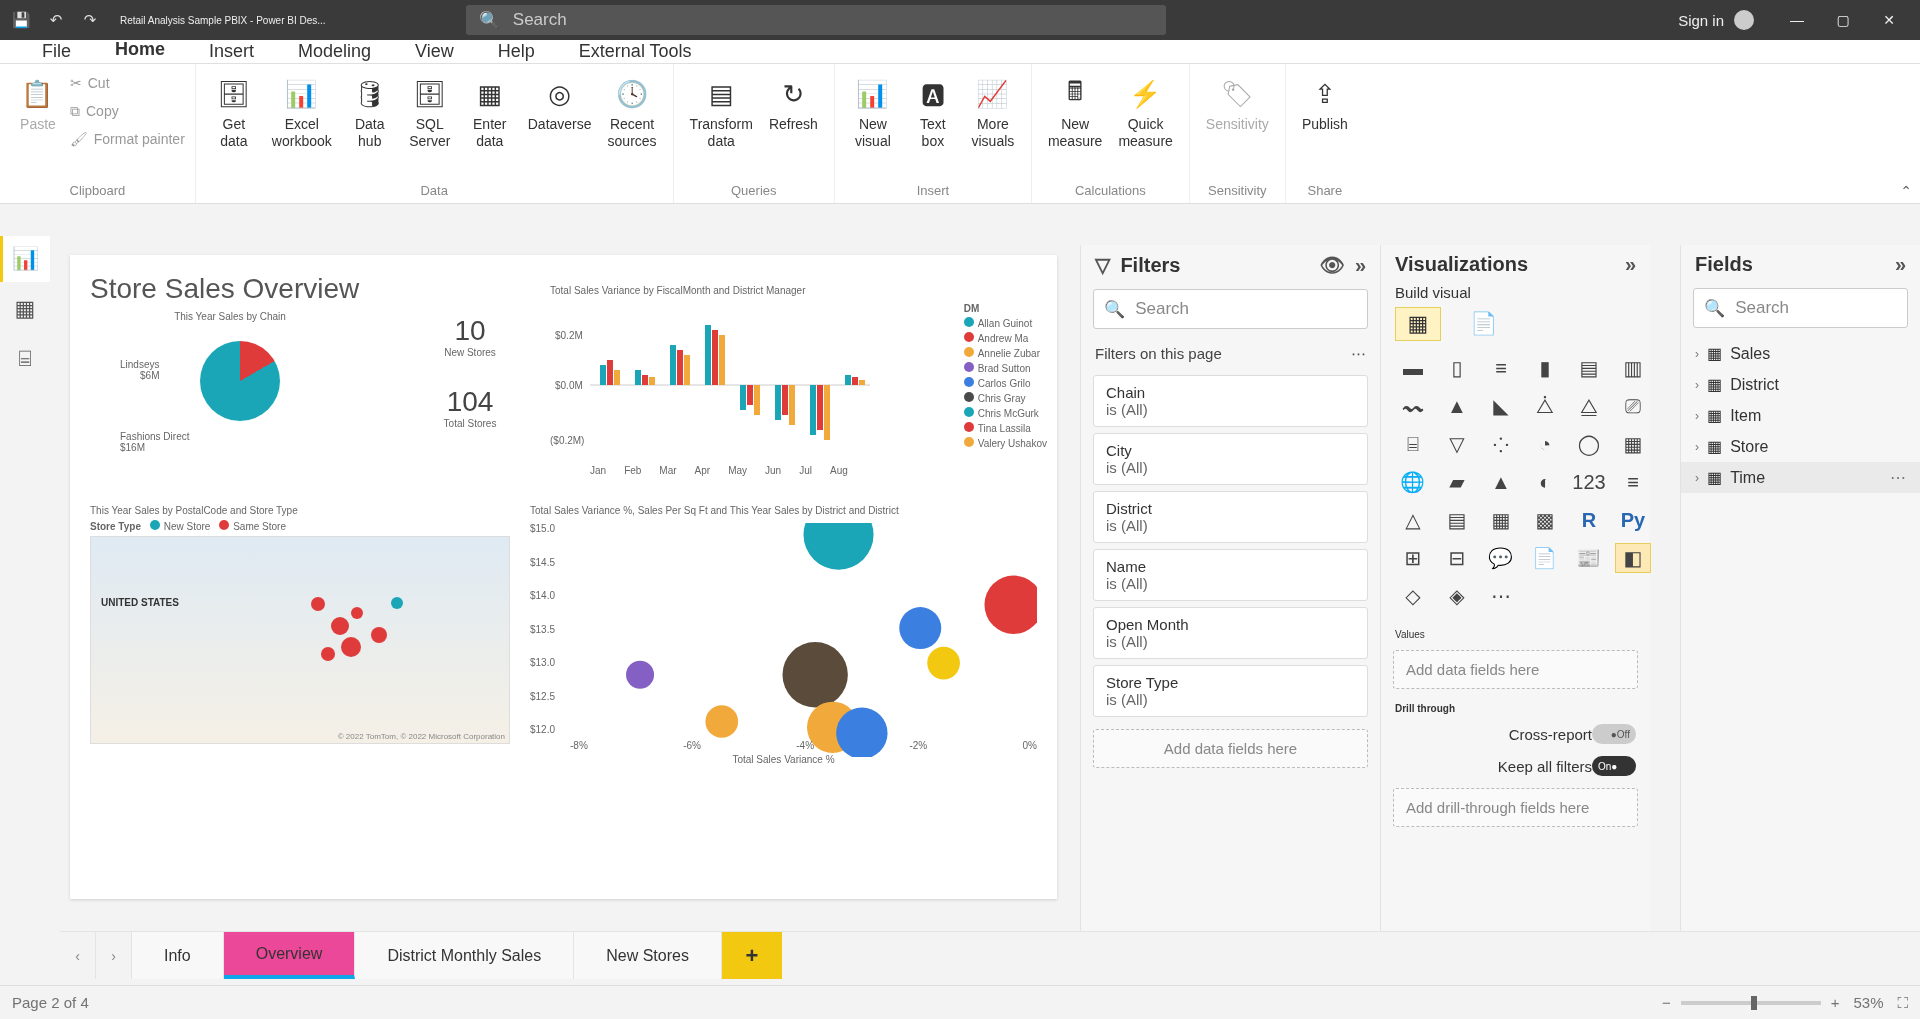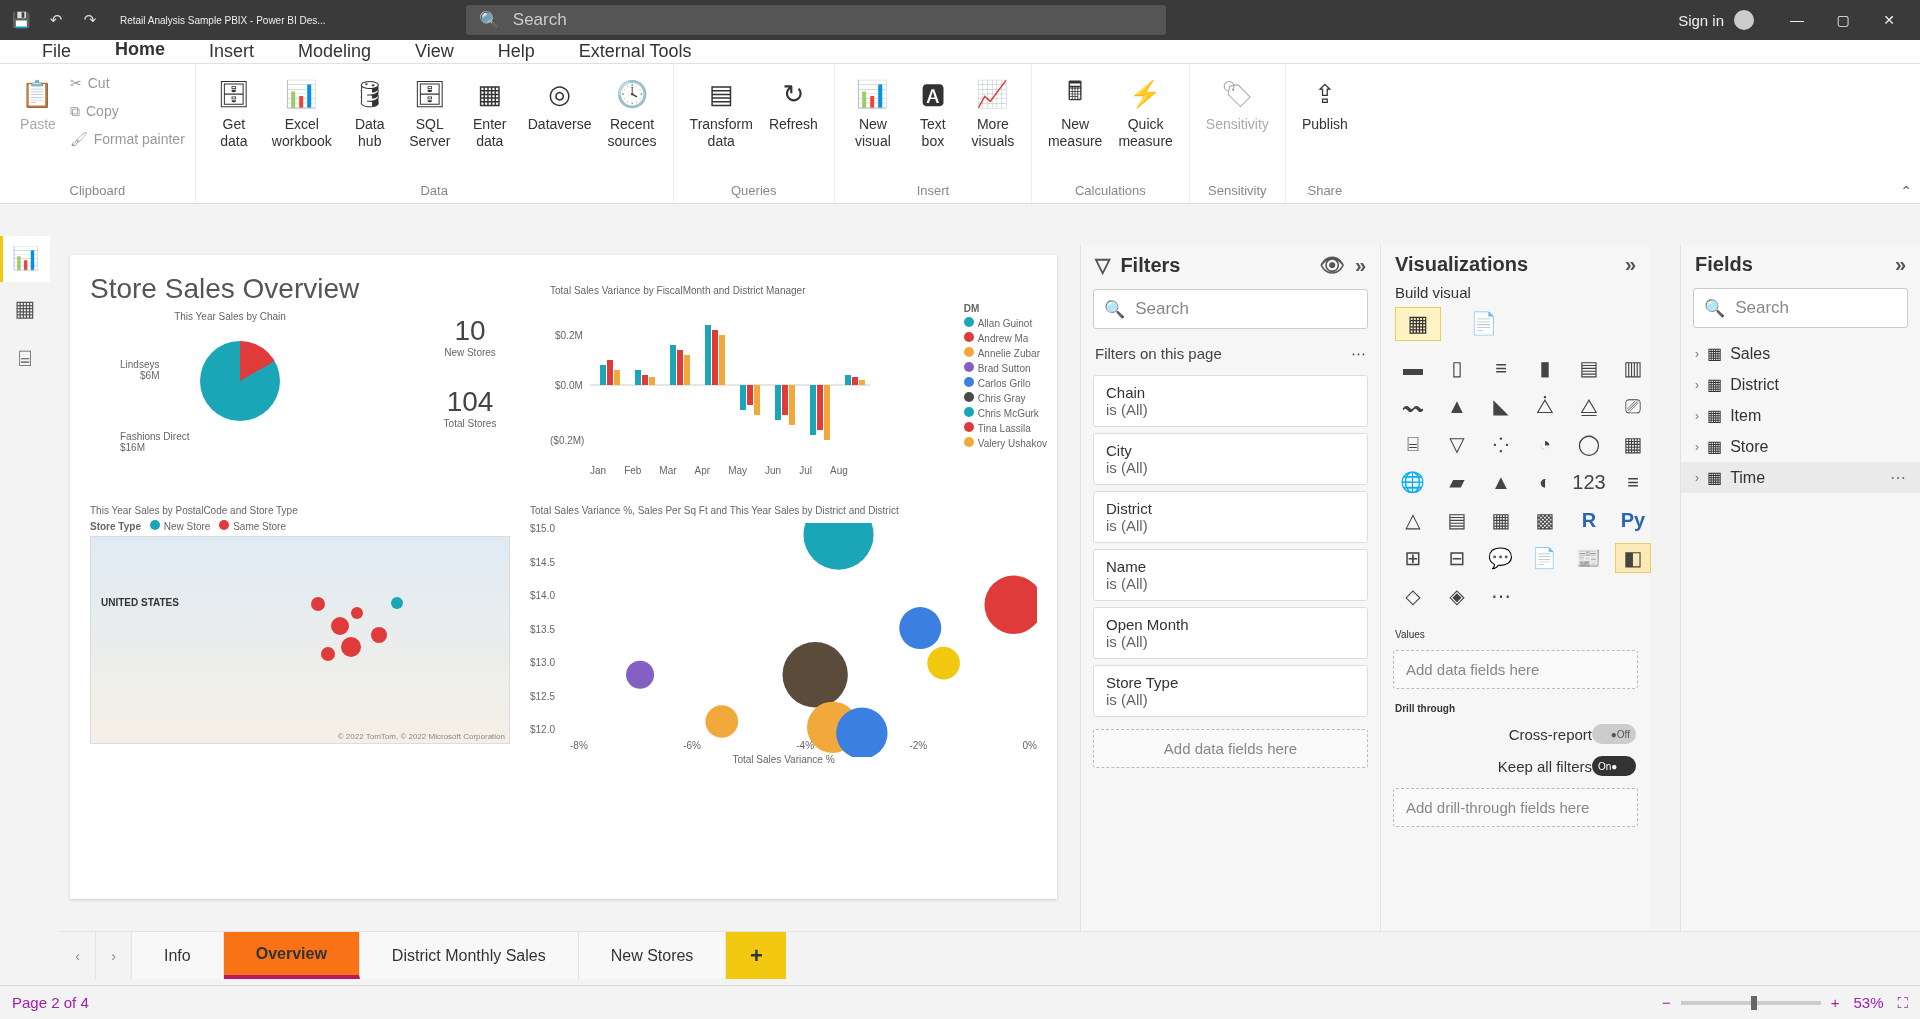--- a/index.html
+++ b/index.html
@@ -43,25 +43,25 @@
 
 .canvas-wrap { position: absolute; top: 245px; left: 60px; right: 853px; bottom: 110px; background: #f3f3f3; padding: 10px; }
 .canvas { background: #fff; width: 100%; height: 100%; box-shadow: 0 1px 3px rgba(0,0,0,0.15); position: relative; padding: 18px 20px; }
 .canvas-title { font-size: 28px; font-weight: 300; color: #555; }
 .mini-chart { position: absolute; font-size: 10px; color: #666; }
 
 
 .page-tabs { position: absolute; bottom: 40px; left: 60px; right: 0; height: 48px; background: #f3f3f3; display: flex; align-items: center; border-top: 1px solid #e4e4e4; }
 .nav-arrow { width: 36px; height: 100%; display: flex; align-items: center; justify-content: center; color: #888; border-right: 1px solid #e4e4e4; }
 .page-tab { padding: 0 32px; height: 100%; display: flex; align-items: center; font-size: 16px; border-right: 1px solid #e4e4e4; background: #f8f8f8; }
-.page-tab.active { background: #f97316; font-weight: 700; border-bottom: 4px solid #be185d; }
+.page-tab.active { background: #ec4899; font-weight: 400; border-bottom: 4px solid #0ea5e9; }
 .add-page { width: 60px; height: 100%; background: #f2c811; display: flex; align-items: center; justify-content: center; font-size: 22px; font-weight: 600; }
 
 
-.status-bar { position: absolute; bottom: 0; left: 0; right: 0; height: 34px; background: #f3f3f3; border-top: 1px solid #ddd; display: flex; align-items: center; padding: 0 12px; font-size: 15px; color: #a21caf; }
+.status-bar { position: absolute; bottom: 0; left: 0; right: 0; height: 34px; background: #f3f3f3; border-top: 1px solid #ddd; display: flex; align-items: center; padding: 0 12px; font-size: 15px; color: #737373; }
 .status-bar .sp { flex: 1; }
 .zoom-slider { width: 140px; height: 4px; background: #ccc; margin: 0 10px; position: relative; }
 .zoom-slider::after { content: ''; position: absolute; left: 50%; top: -5px; width: 6px; height: 14px; background: #666; }
 
 
 .panel { position: absolute; top: 245px; bottom: 40px; background: #f6f6f6; border-left: 1px solid #e2e2e2; display: flex; flex-direction: column; }
 .panel-filters { right: 540px; width: 300px; }
 .panel-viz    { right: 270px; width: 270px; }
 .panel-fields { right: 0; width: 240px; }
 .panel-head { display: flex; align-items: center; gap: 10px; padding: 8px 14px 8px 14px; font-size: 20px; font-weight: 600; }

